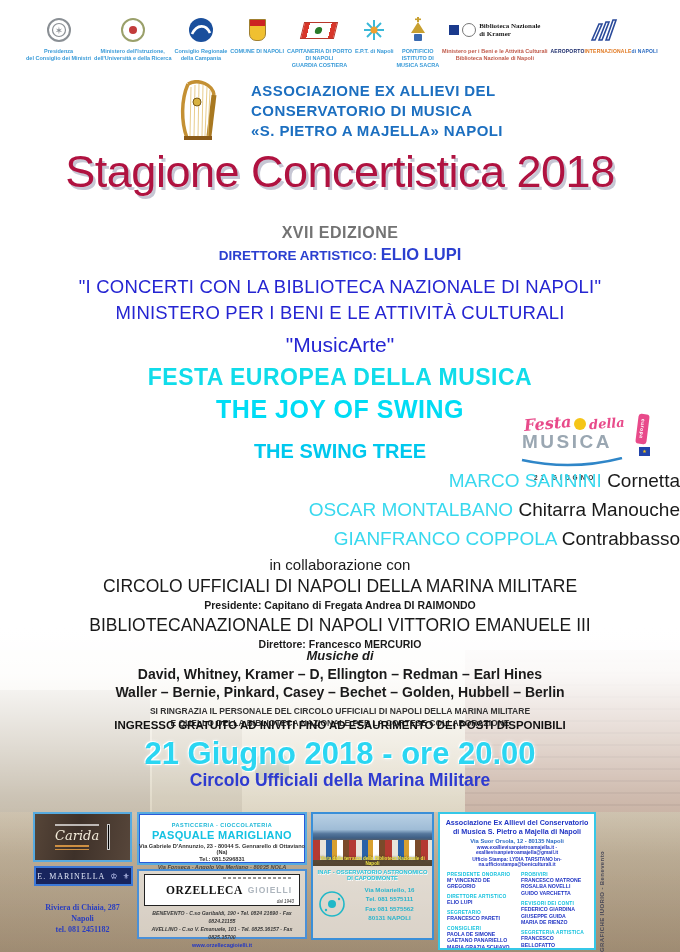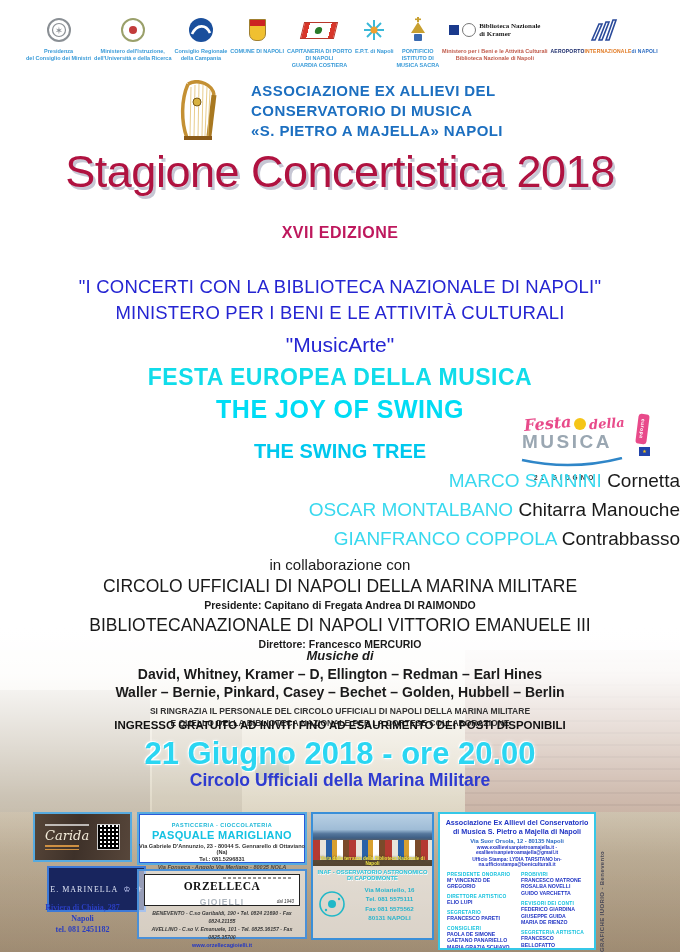--- a/index.html
+++ b/index.html
@@ -32,21 +32,21 @@
   
   .assoc{position:absolute;top:80px;width:100%;display:flex;justify-content:center;
     align-items:center;gap:30px;z-index:3;}
   .assoc-text{color:#1c6fc0;font-weight:700;font-size:15px;line-height:1.32;letter-spacing:0.4px;}
 
   
   .main-title{position:absolute;top:146px;width:100%;text-align:center;font-size:45px;
     color:#b01240;font-weight:400;letter-spacing:-0.5px;z-index:3;
     text-shadow:2.5px 2.5px 0 #c6c6d4;}
   .edition{position:absolute;top:224px;width:100%;text-align:center;font-size:16px;
-    font-weight:800;color:#be185d;letter-spacing:0.5px;z-index:3;}
+    font-weight:800;color:#737373;letter-spacing:0.5px;z-index:3;}
   .director{position:absolute;top:245px;width:100%;text-align:center;font-size:13.5px;
     color:#2b3fd0;font-weight:600;z-index:3;}
   .director-name{font-size:16.5px;}
 
   
   .program{position:absolute;top:276px;width:100%;text-align:center;z-index:3;}
   .p12{font-size:18.5px;color:#2525d2;margin-bottom:4px;letter-spacing:0.2px;}
   .p3{font-size:21px;color:#2525d2;margin:9px 0 7px;}
   .p4{font-size:23px;font-weight:700;color:#10dcea;letter-spacing:0.5px;}
 
@@ -115,50 +115,50 @@
     border-radius:50% 50% 0 0;opacity:0.45;}
   .pb-street{position:absolute;left:0;bottom:0;width:100%;height:140px;
     background:linear-gradient(180deg,rgba(150,125,95,0.35),rgba(125,100,75,0.55));}
   .pb-fade{position:absolute;inset:0;
     background:linear-gradient(180deg,#ffffff 0%,rgba(255,255,255,0.92) 14%,rgba(255,255,255,0.62) 32%,rgba(255,255,255,0.3) 52%,rgba(255,255,255,0.12) 70%,rgba(255,255,255,0.05) 100%);}
 
   
   .ad{position:absolute;box-sizing:border-box;z-index:3;}
   .ad-carida{left:33px;top:812px;width:99px;height:50px;border:2px solid #56aadf;
     background:linear-gradient(100deg,#564538 0%,#3e3129 45%,#57463a 100%);
-    display:flex;align-items:center;justify-content:center;padding:4px 10px;gap:8px;}
+    display:flex;align-items:center;justify-content:center;padding:4px 20px;gap:8px;}
   .car-left{display:flex;flex-direction:column;gap:2px;}
   .car-topbar{width:44px;height:2px;background:rgba(255,255,255,0.65);}
   .car-name{font-family:"DejaVu Serif",serif;font-style:italic;font-size:13px;color:#f2ead8;}
   .car-line{width:34px;height:1.5px;background:rgba(230,160,70,0.85);}
   .qr{width:24px;height:24px;background:#fff;border:1px solid #ccc;
     background-image:repeating-linear-gradient(0deg,#000 0 2px,transparent 2px 4px),
       repeating-linear-gradient(90deg,#000 0 2px,#fff 2px 4px);}
 
-  .ad-marinella{left:47px;top:866px;width:99px;height:46px;background:#18255e;
+  .ad-marinella{left:34px;top:866px;width:99px;height:20px;background:#18255e;
     border:2px solid #3c79d8;display:flex;align-items:center;justify-content:center;gap:5px;
     color:#dfe4f5;}
   .marinella-name{font-family:"Liberation Serif",serif;font-size:8px;letter-spacing:1px;}
   .marinella-crest{font-size:8px;color:#cfd6ff;}
 
   .ad-riviera{left:33px;top:903px;width:99px;text-align:center;z-index:3;
     font-family:"Liberation Serif",serif;font-size:8px;font-weight:700;color:#2a3ec0;
     line-height:1.35;white-space:pre-line;}
 
   .ad-marigliano{left:137px;top:812px;width:170px;height:53px;background:#fff;
     border:2px solid #56aadf;box-shadow:inset 0 0 0 1px #2a5ad8;text-align:center;padding-top:8px;}
   .mar-tag{font-size:5.5px;font-weight:800;color:#18b6d6;letter-spacing:0.5px;}
   .mar-name{font-size:11px;font-weight:800;color:#14c2e2;letter-spacing:0.3px;margin:1px 0;}
   .mar-small{font-size:5.6px;color:#333;font-weight:600;margin-top:1.5px;}
   .mar-italic{font-style:italic;color:#444;}
 
   .ad-orzelleca{left:137px;top:869px;width:170px;height:70px;background:rgba(255,255,255,0.55);
     border:2px solid #4a90d8;padding:3px 5px;}
   .orz-panel{background:#fff;border:1.5px solid #222;height:30px;position:relative;display:flex;
-    align-items:center;padding:0 16px;gap:5px;flex-direction:column;}
+    align-items:center;padding:0 16px;gap:5px;}
   .orz-microline{position:absolute;top:2px;right:6px;width:70px;height:2px;
     background:repeating-linear-gradient(90deg,#999 0 3px,transparent 3px 5px);}
   .orz-gem{width:14px;height:14px;border-radius:50%;
     background:radial-gradient(circle at 35% 35%,#bfe49a,#4d9c3f 60%,#2c6e2a);}
   .orz-name{font-family:"Liberation Serif",serif;font-weight:700;font-size:11.5px;color:#111;
     letter-spacing:0.5px;}
   .orz-name2{font-weight:700;font-size:8.5px;color:#aeb6be;letter-spacing:1px;}
   .orz-since{position:absolute;right:5px;bottom:1px;font-size:4.5px;font-style:italic;color:#333;}
   .orz-lines{text-align:center;margin-top:3px;font-size:5.2px;font-weight:700;font-style:italic;
     color:#3a3a3a;line-height:1.55;white-space:pre-line;}
@@ -325,20 +325,23 @@
     </svg>
     <div class="assoc-text">
       <div>ASSOCIAZIONE EX ALLIEVI DEL</div>
       <div>CONSERVATORIO DI MUSICA</div>
       <div>«S. PIETRO A MAJELLA» NAPOLI</div>
     </div>
   </div>
 
   <div class="main-title">Stagione Concertistica 2018</div>
   <div class="edition">XVII EDIZIONE</div>
+  <div class="director">
+    <span>DIRETTORE ARTISTICO: </span><span class="director-name">ELIO LUPI</span>
+  </div>
 
   <div class="program">
     <div class="p12">"I CONCERTI CON LA BIBLIOTECA NAZIONALE DI NAPOLI"</div>
     <div class="p12">MINISTERO PER I BENI E LE ATTIVITÀ CULTURALI</div>
     <div class="p3">"MusicArte"</div>
     <div class="p4">FESTA EUROPEA DELLA MUSICA</div>
   </div>
 
   <div class="concert">
     <div class="c1">THE JOY OF SWING</div>

